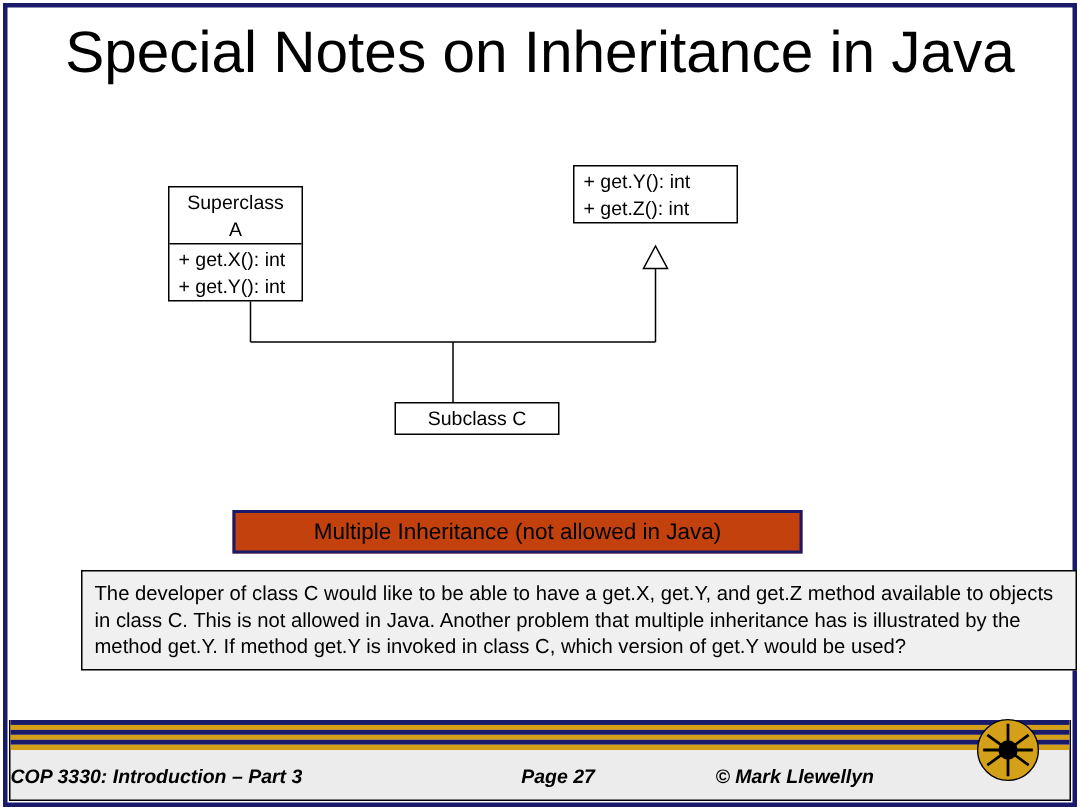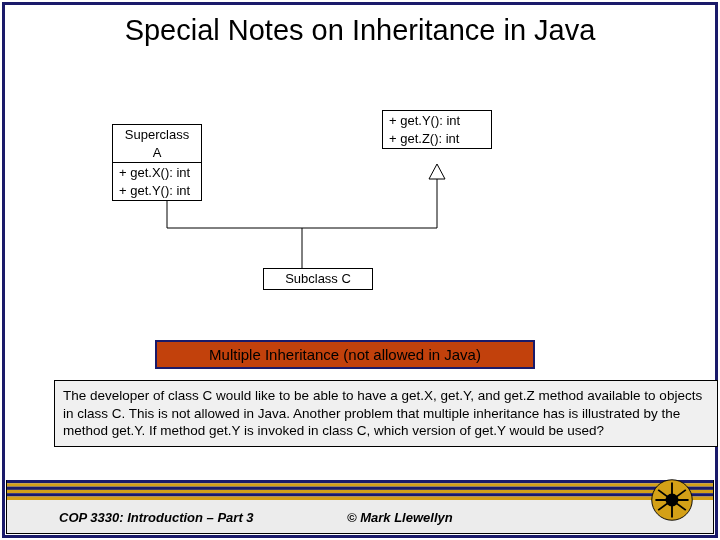--- a/index.html
+++ b/index.html
@@ -11,21 +11,21 @@
     position: relative;
     overflow: hidden;
   }
   .outer-border {
     position: absolute;
     top: 2px; left: 2px; right: 2px; bottom: 2px;
     border: 3px solid #1a1a6a;
   }
   .title {
     text-align: center;
-    font-size: 29px;
+    font-size: 39px;
     color: #000;
     padding-top: 14px;
     font-weight: normal;
   }
   .diagram {
     position: absolute;
     left: 35px;
     top: 100px;
     width: 650px;
     height: 230px;
@@ -95,21 +95,21 @@
   }
   .footer-content {
     display: flex;
     align-items: center;
     height: 34px;
     font-size: 13px;
     font-style: italic;
     font-weight: bold;
     color: #000;
   }
-  .f-left { flex: 0 0 300px; padding-left: 52px; }
+  .f-left { flex: 0 0 300px; }
   .f-mid { flex: 0 0 130px; text-align: center; }
   .f-right { flex: 1; padding-left: 40px; }
   .logo {
     position: absolute;
     right: 18px;
     bottom: 10px;
     width: 46px;
     height: 46px;
   }
 </style>
@@ -166,20 +166,21 @@
   <svg class="footer-stripes" preserveAspectRatio="none" viewBox="0 0 700 20">
     <rect x="0" y="0" width="700" height="3.3" fill="#1a1a6a"></rect>
     <rect x="0" y="3.3" width="700" height="3.3" fill="#d4a017"></rect>
     <rect x="0" y="6.6" width="700" height="3.3" fill="#1a1a6a"></rect>
     <rect x="0" y="9.9" width="700" height="3.3" fill="#d4a017"></rect>
     <rect x="0" y="13.2" width="700" height="3.3" fill="#1a1a6a"></rect>
     <rect x="0" y="16.5" width="700" height="3.5" fill="#d4a017"></rect>
   </svg>
   <div class="footer-content">
     <div class="f-left">COP 3330: Introduction – Part 3</div>
+    <div class="f-mid">Page 27</div>
     <div class="f-right">© Mark Llewellyn</div>
   </div>
   <svg class="logo" viewBox="0 0 50 50">
     <circle cx="25" cy="25" r="22" fill="#d4a017" stroke="#000" stroke-width="1"></circle>
     <path d="M25 6 L25 44 M10 14 L40 36 M40 14 L10 36 M7 25 L43 25" stroke="#000" stroke-width="2" fill="none"></path>
     <circle cx="25" cy="25" r="7" fill="#000"></circle>
   </svg>
 </div>
 
 </body></html>

